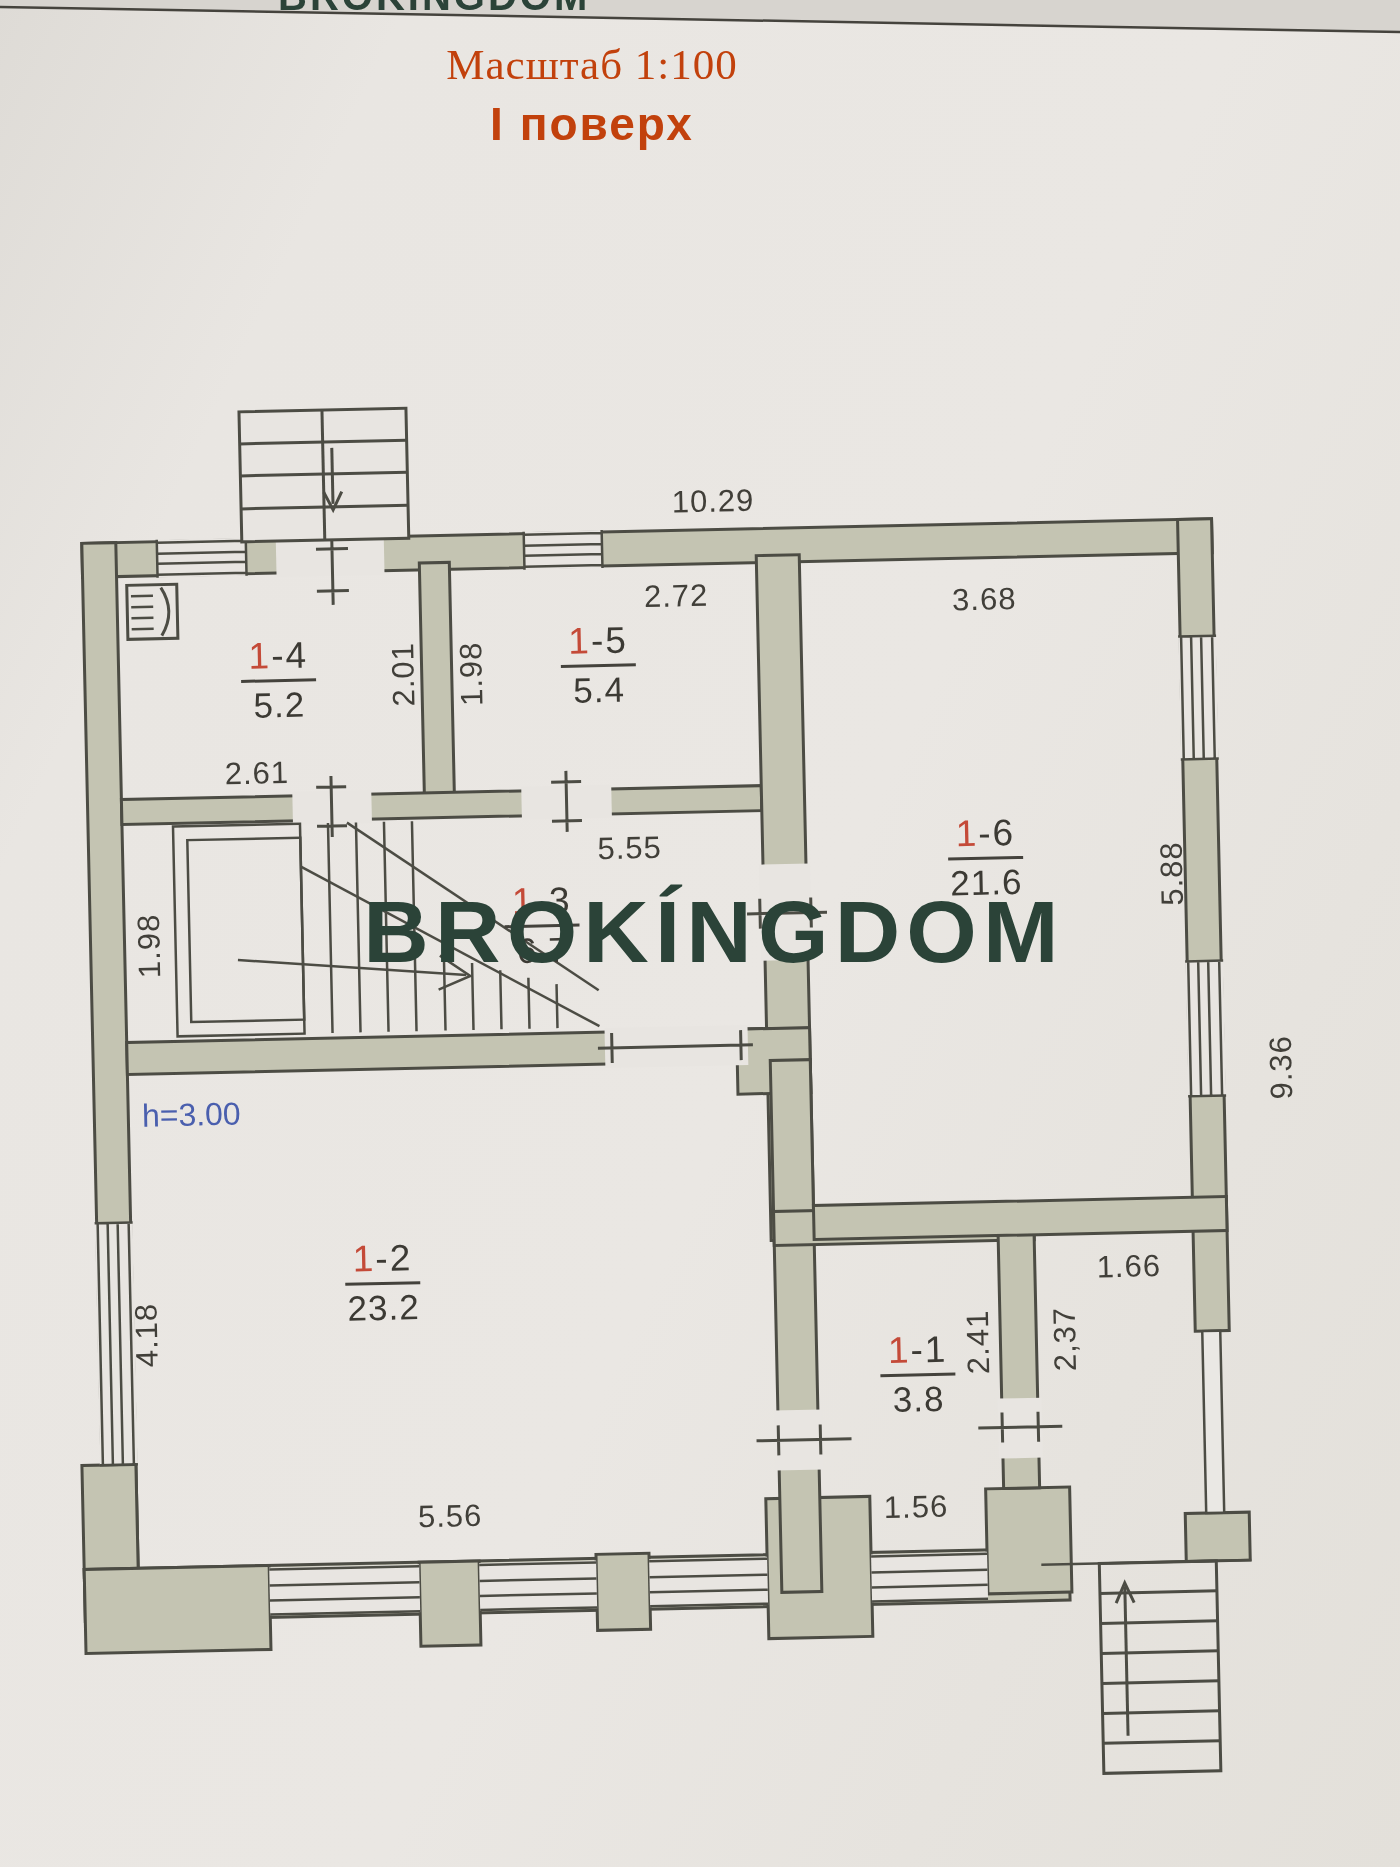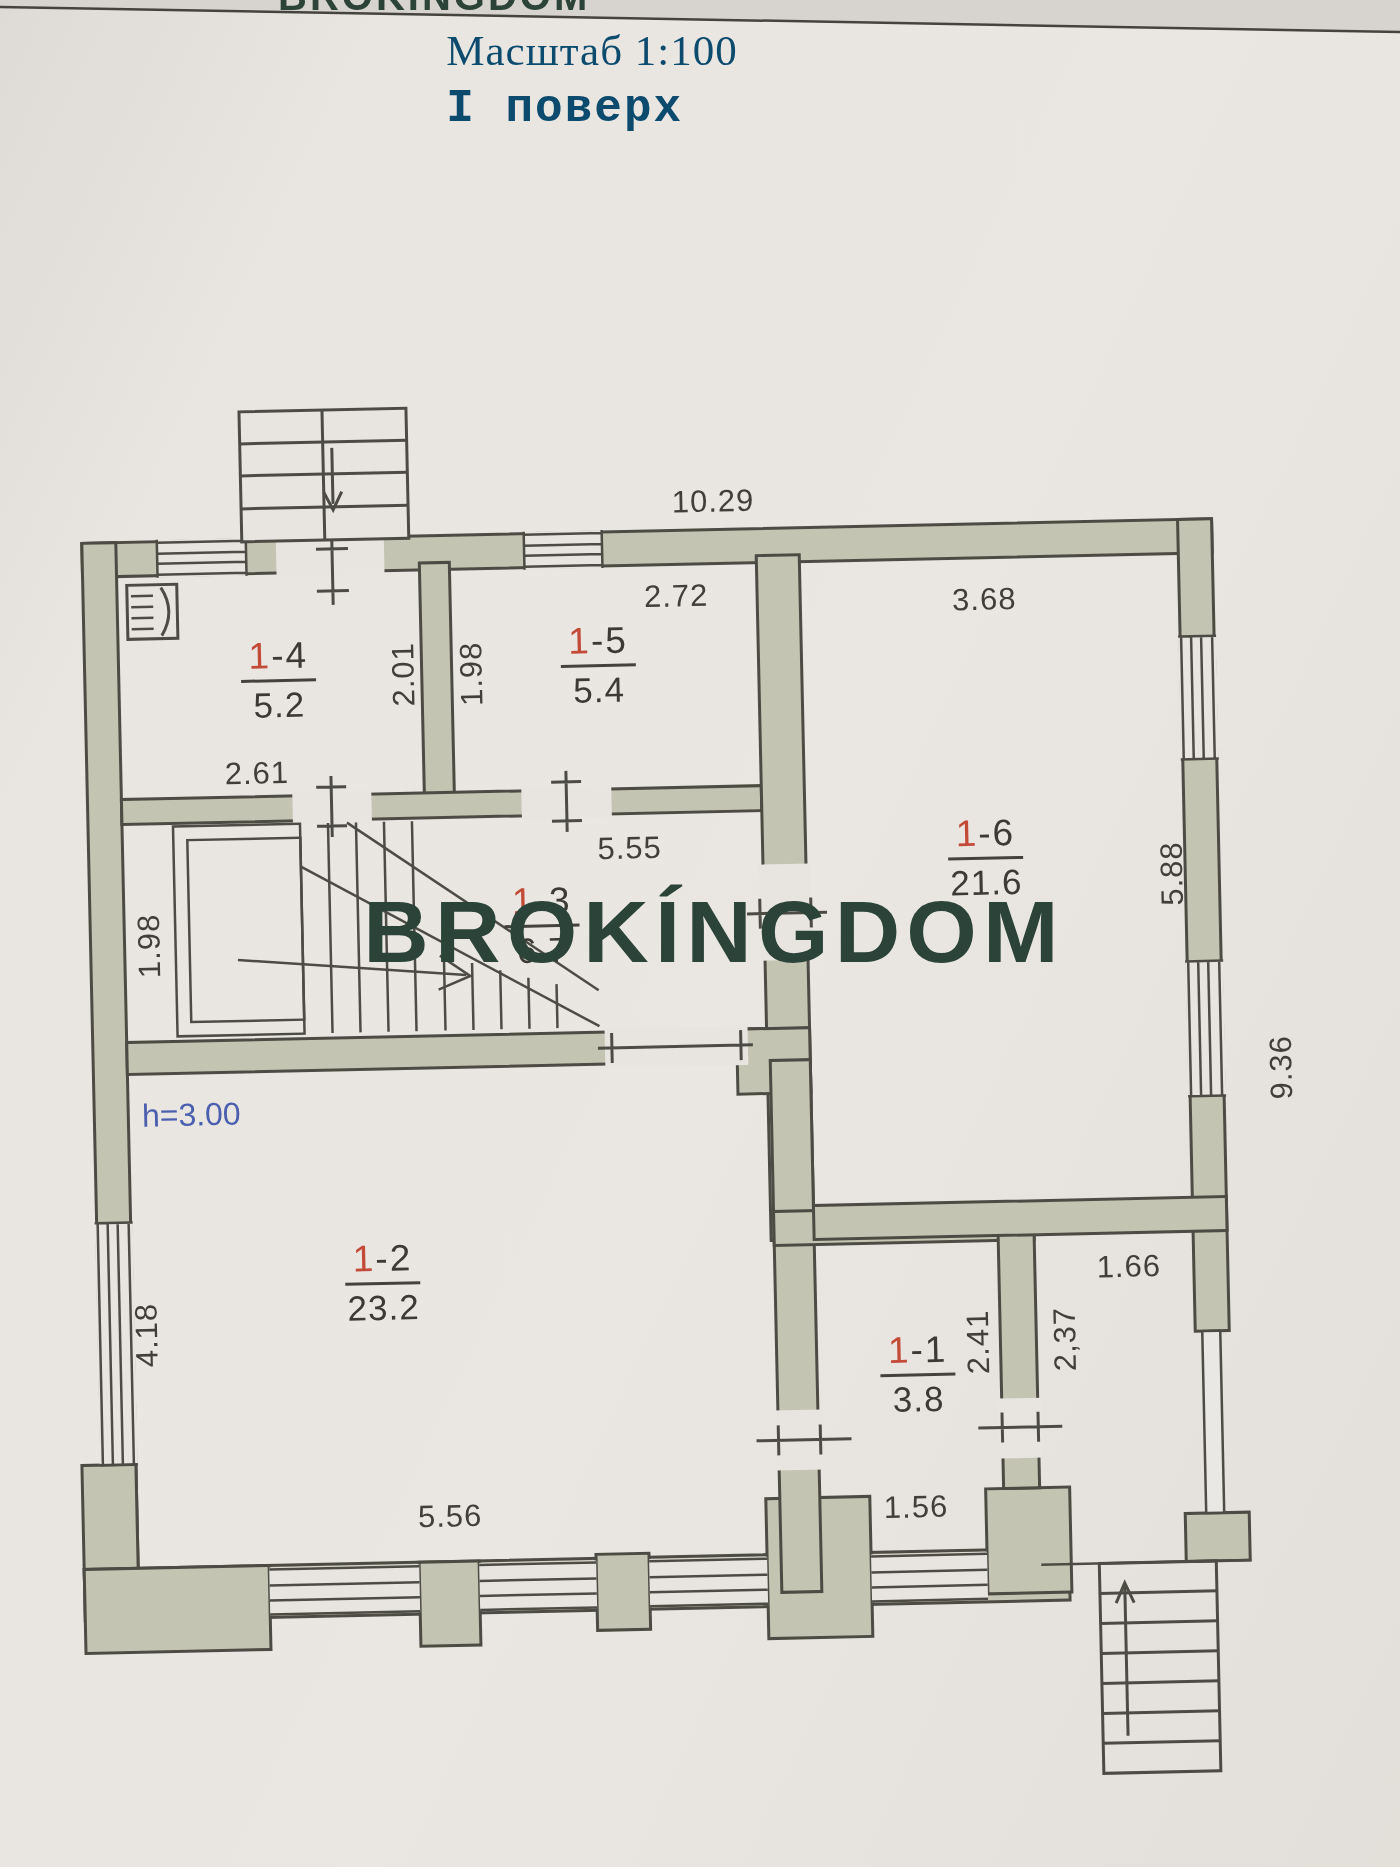--- a/index.html
+++ b/index.html
@@ -13,24 +13,24 @@
   .edge-svg{position:absolute;left:0;top:0;}
   .top-fragment{
     position:absolute;left:278px;top:0;height:16px;width:340px;overflow:hidden;
     pointer-events:none;
   }
   .top-fragment span{
     display:inline-block;transform:translateY(-26px);
     font-size:40px;font-weight:800;letter-spacing:3px;color:#2b4338;
     font-family:"Liberation Sans",sans-serif;
   }
-  .title-block{position:absolute;left:592px;top:26px;transform:translateX(-50%);
-    text-align:left;color:#0c4a6e;white-space:nowrap;}
+  .title-block{position:absolute;left:592px;top:40px;transform:translateX(-50%);
+    text-align:center;color:#c2410c;white-space:nowrap;}
   .title-scale{font-family:"Liberation Serif",serif;font-size:43px;letter-spacing:1px;}
-  .title-floor{font-family:Liberation Mono, monospace;font-size:46px;font-weight:bold;margin-top:8px;letter-spacing:2px;}
+  .title-floor{font-family:Liberation Sans, sans-serif;font-size:46px;font-weight:bold;margin-top:8px;letter-spacing:2px;}
   
   .plan-wrap{position:absolute;inset:0;transform:rotate(-1.25deg);transform-origin:700px 1050px;}
   .plan-svg{position:absolute;left:0;top:0;}
   #labels-layer{position:absolute;inset:0;pointer-events:none;}
   .dim{
     position:absolute;font-size:31px;color:#413f39;letter-spacing:1px;white-space:nowrap;
     transform:translate(-50%,-50%);font-family:"Liberation Sans",sans-serif;
   }
   .dim.rot{transform:translate(-50%,-50%) rotate(-90deg);}
   .dim.hnote{color:#4a5fae;font-size:32px;letter-spacing:0px;}

